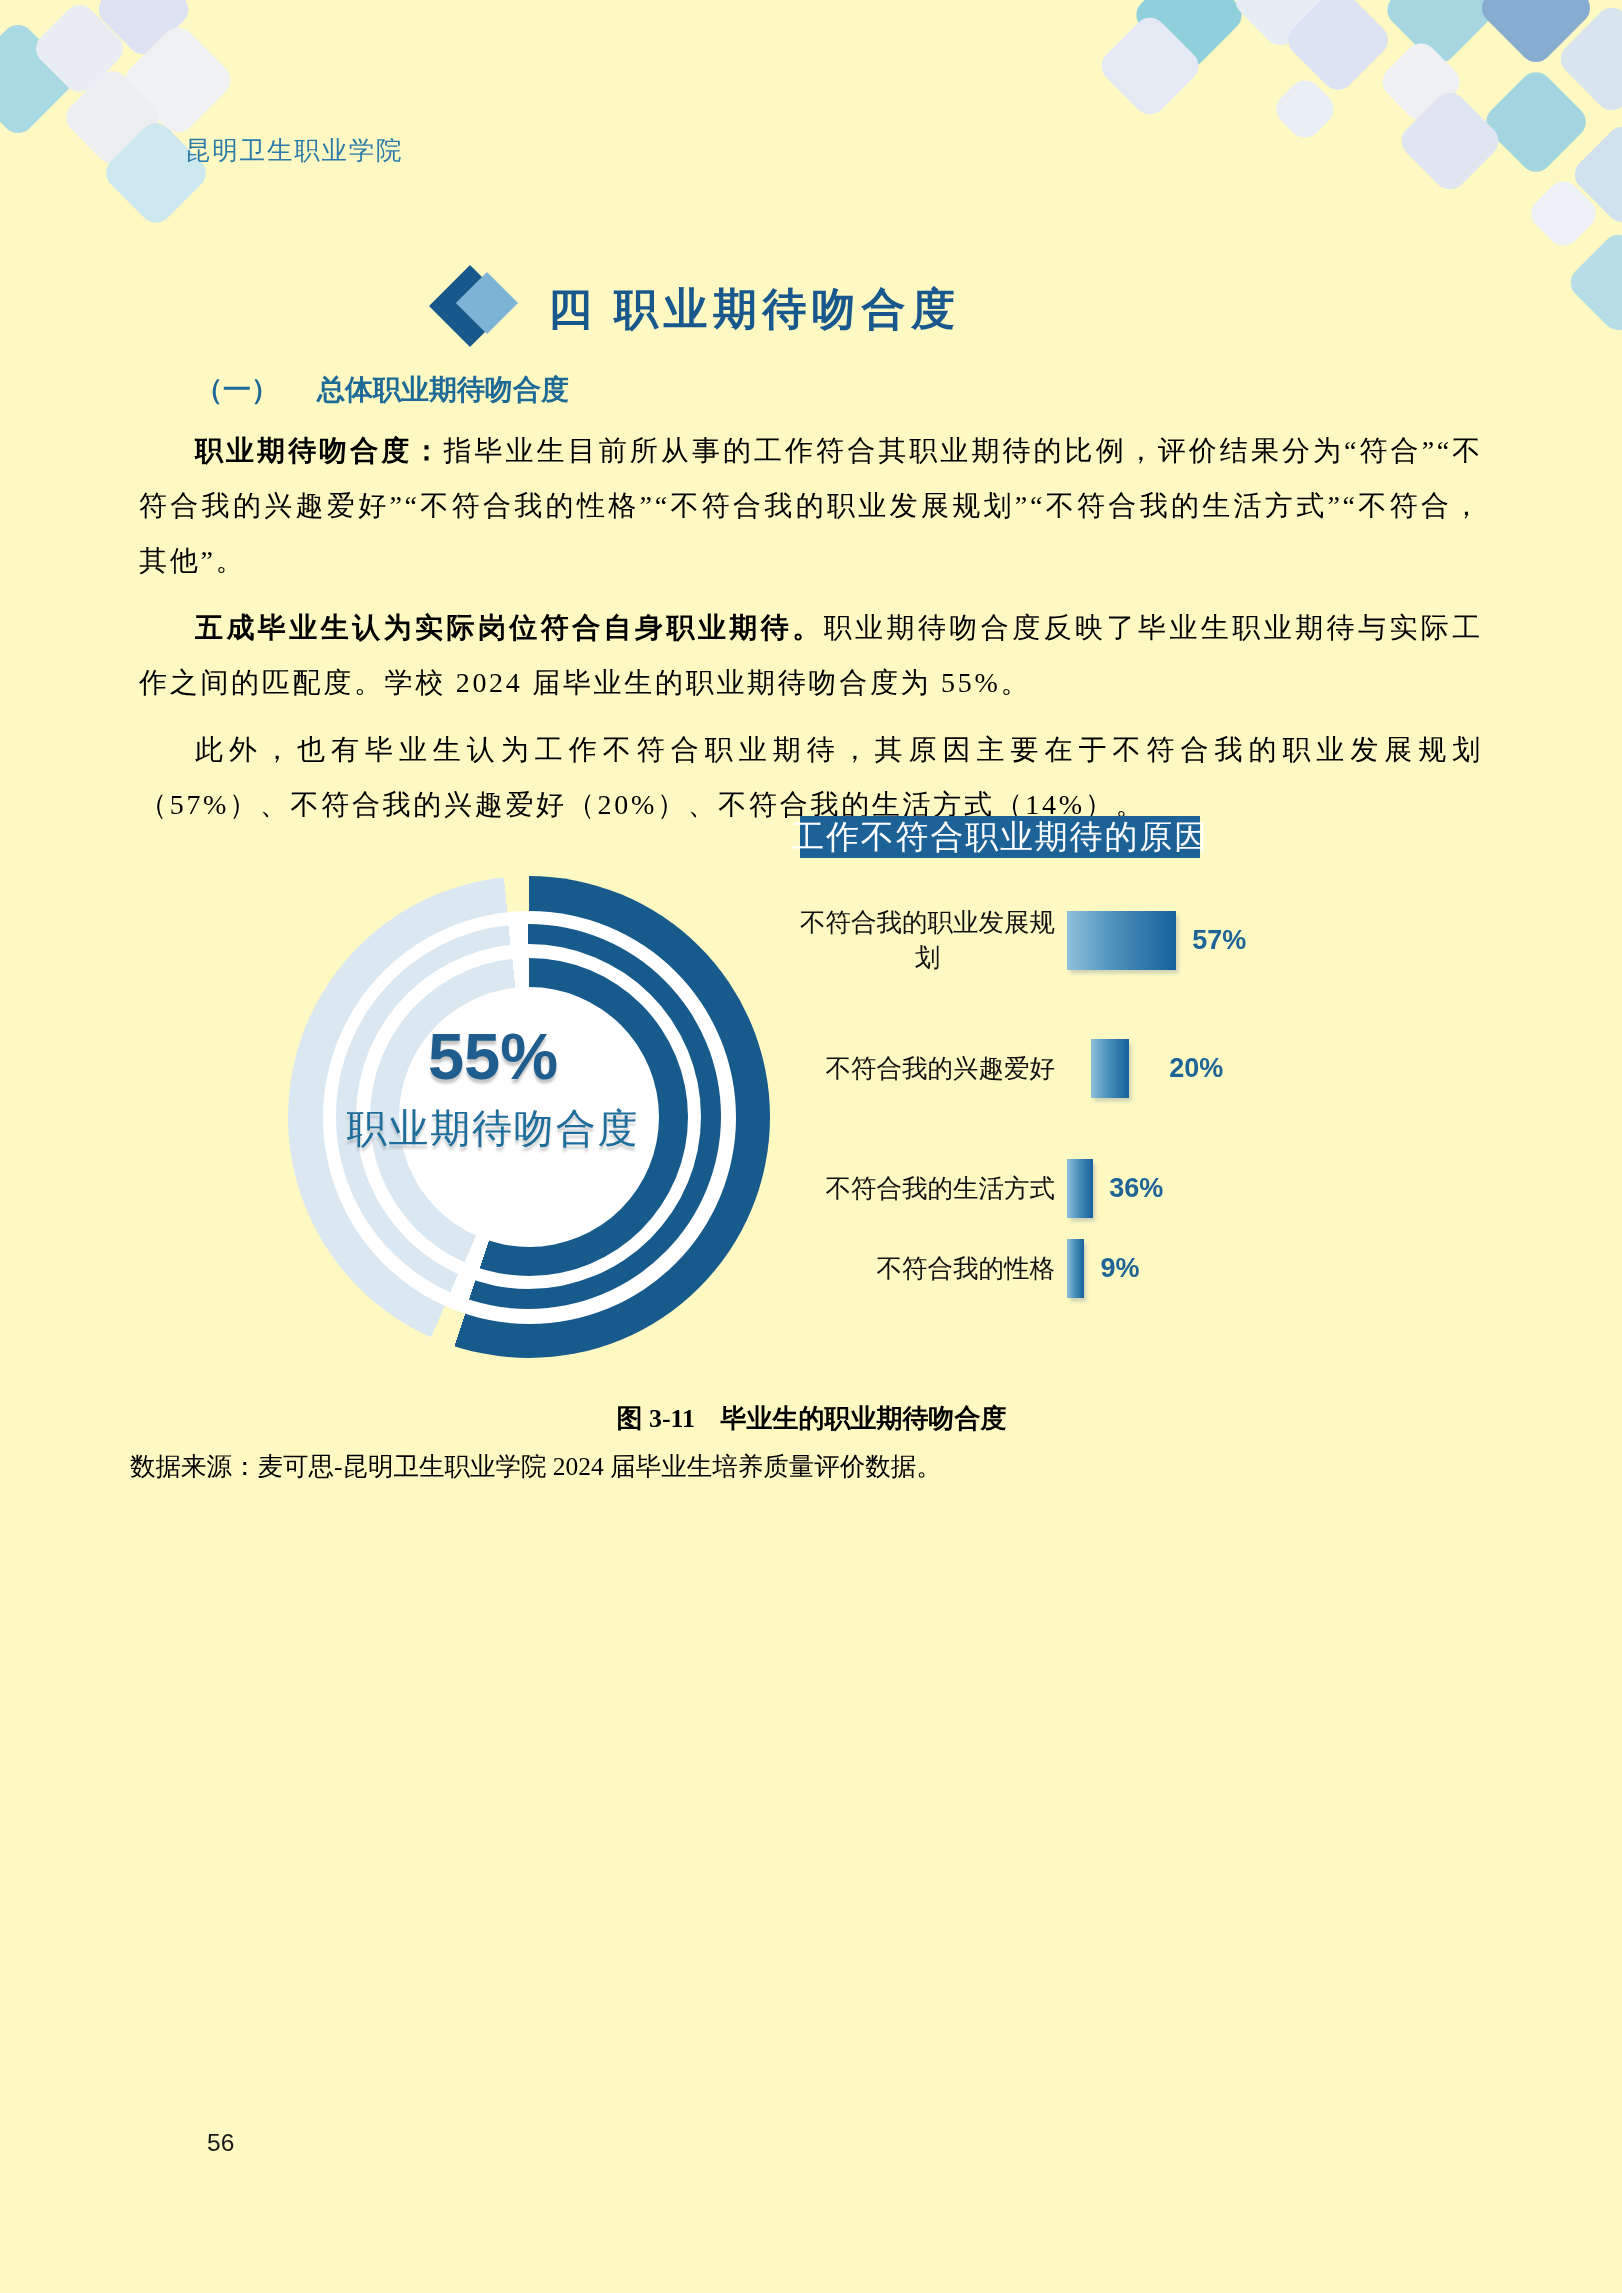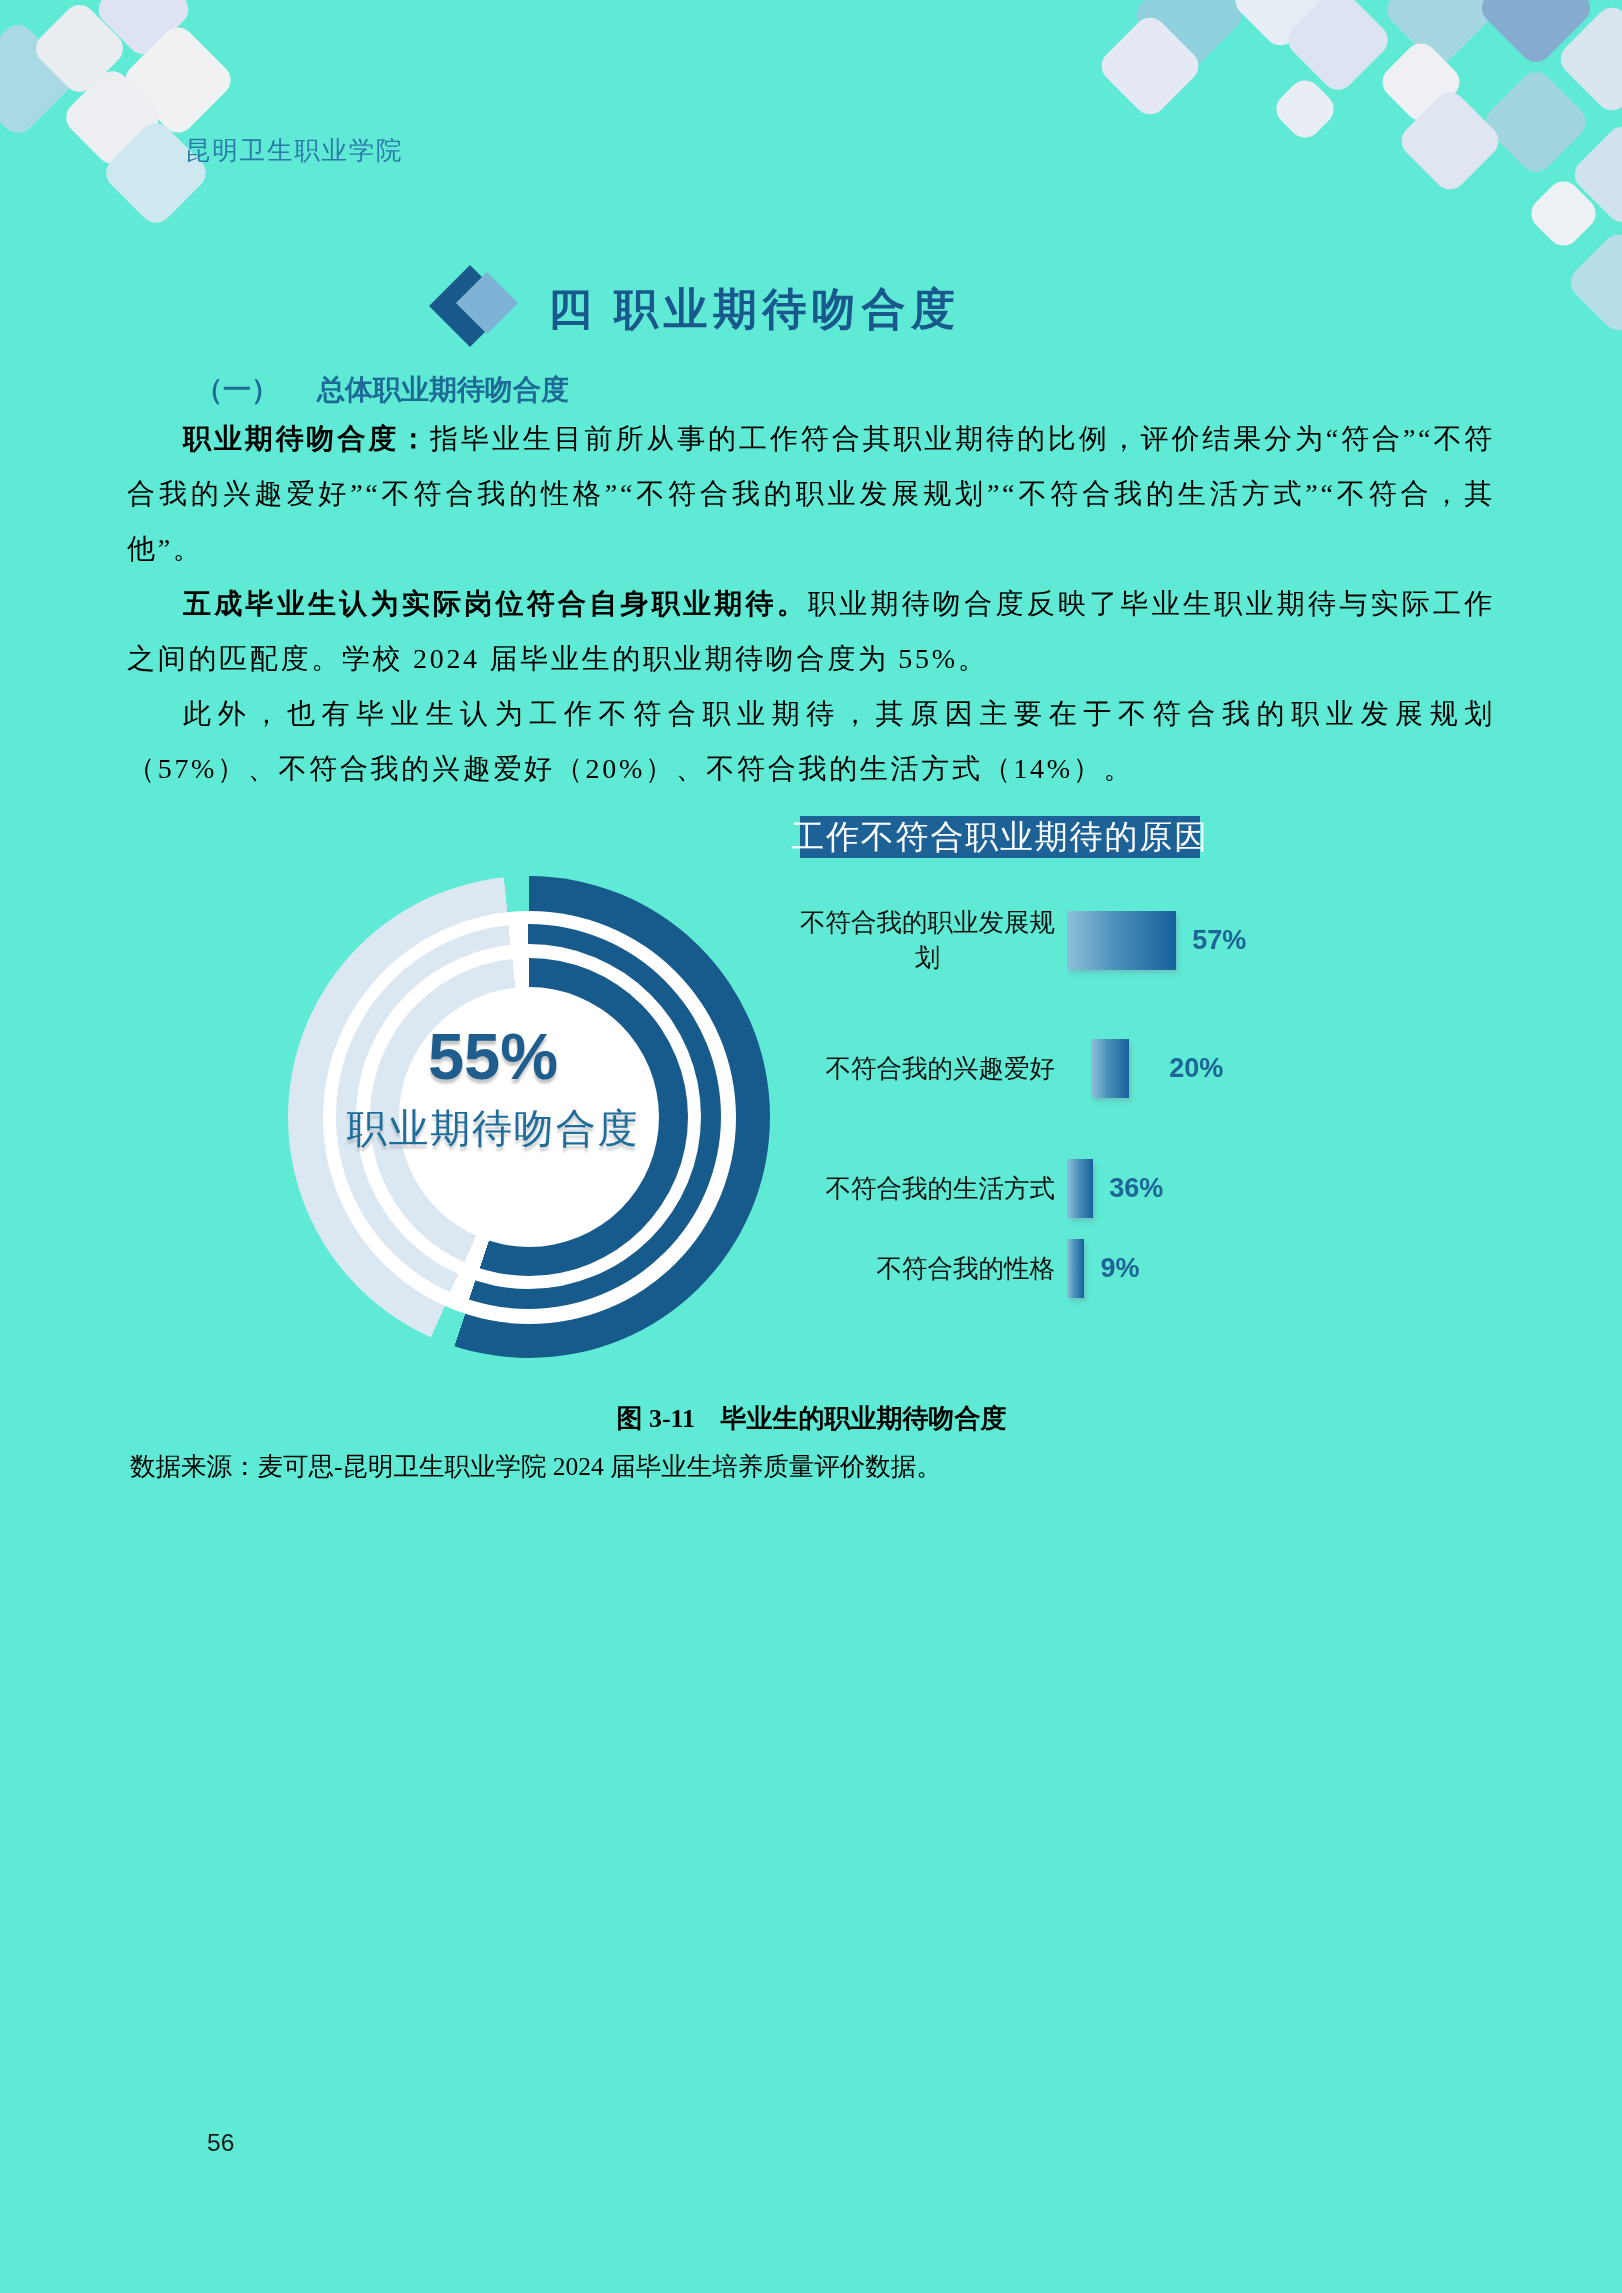--- a/index.html
+++ b/index.html
@@ -1,34 +1,34 @@
 <!DOCTYPE html>
 <html style="font-size:14.5px"><head>
 <meta charset="utf-8">
 <style>
   html,body{margin:0;padding:0;background:#ffffff;}
-  #page{position:relative;width:1623px;height:2294px;background:#5eead4;overflow:hidden;
+  #page{position:relative;width:1623px;height:2294px;background:#fef9c3;overflow:hidden;
         font-family:"Liberation Serif","DejaVu Serif",serif;color:#000;}
   .sq{position:absolute;transform:rotate(45deg);border-radius:16.4px;}
   
   #header-text{position:absolute;left:185px;top:133px;font-size:25.5px;color:#2b7aa9;letter-spacing:1.8px;}
   
   #title-group{position:absolute;left:441px;top:264px;height:91px;}
   .diamond{position:absolute;transform:rotate(45deg);}
   #diamond-dark{left:0px;top:12.7px;width:58px;height:58px;background:#19588a;}
   #diamond-light{left:23.6px;top:17.3px;width:44px;height:44px;background:#7db4d6;}
   #chapter-title{position:absolute;left:107px;top:16.4px;white-space:nowrap;
       font-size:44px;font-weight:bold;color:#19588c;letter-spacing:5.5px;}
   
   #section-heading{position:absolute;left:195px;top:371px;font-size:28px;font-weight:bold;color:#1e6a96;white-space:nowrap;}
   #section-heading .gap{display:inline-block;width:38px;}
   
   #paragraphs{position:absolute;left:127px;top:411px;width:1368px;
       font-size:28px;line-height:55px;letter-spacing:2.7px;text-align:justify;}
-  #paragraphs p{margin:0;text-indent:2em;}
+  #paragraphs p{margin:12px;text-indent:2em;}
   #paragraphs .lead{font-weight:bold;}
   
   #figure{position:absolute;left:0;top:0;width:1623px;height:2294px;pointer-events:none;}
   #chart-title-box{position:absolute;left:800px;top:816px;width:400px;height:42px;
       background:#1c6296;color:#ffffff;font-size:33px;letter-spacing:1.8px;
       display:flex;align-items:center;justify-content:center;white-space:nowrap;}
   
   #donut{position:absolute;left:288px;top:876px;width:482px;height:482px;}
   .ring,.ring-mask{position:absolute;border-radius:50%;}
   .ring{background:conic-gradient(from 0deg,

